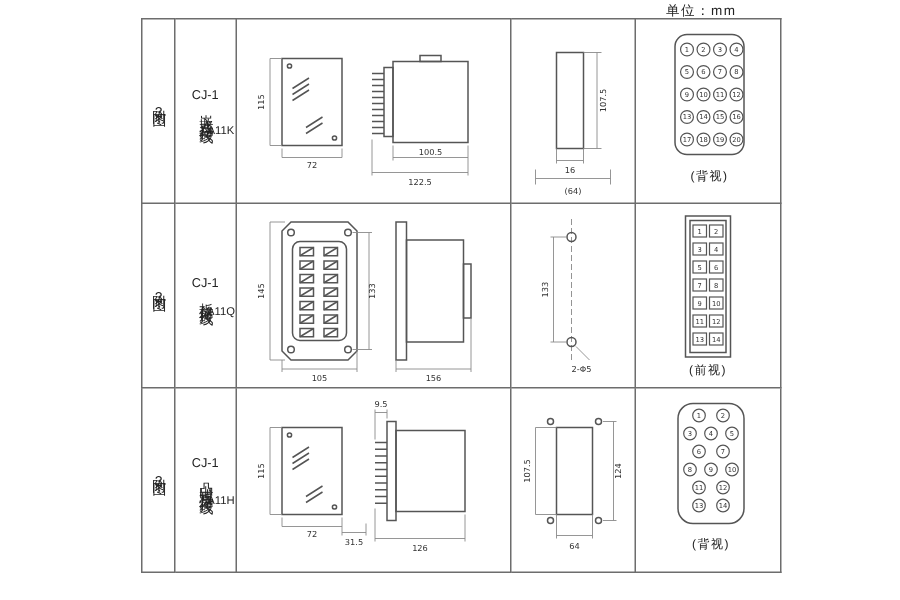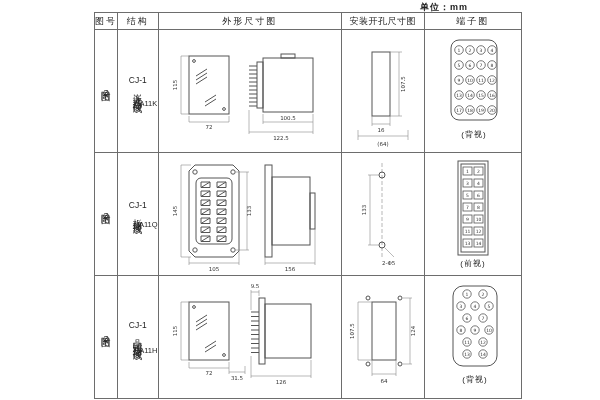--- a/index.html
+++ b/index.html
@@ -2,21 +2,21 @@
 <html><head>
 <meta charset="utf-8">
 <style>
   html,body { margin:0; padding:0; background:#e8e8e8; }
   .page {
     position:relative; width:600px; height:400px; background:#ffffff;
     font-family:"Liberation Sans","DejaVu Sans",sans-serif; color:#222;
     overflow:hidden; margin:0 auto;
   }
   .unit-label {
-    position:absolute; left:420px; top:1px; font-size:9px; color:#222; letter-spacing:1px;font-weight:bold;
+    position:absolute; left:444px; top:1px; font-size:9px; color:#222; letter-spacing:1px;
   }
   table.spec {
     position:absolute; left:94px; top:12px; border-collapse:collapse; table-layout:fixed;
   }
   .spec th, .spec td { border:1px solid #6d6d6d; padding:0; text-align:center; vertical-align:middle; }
   .spec th { font-weight:normal; font-size:9px; height:16px; letter-spacing:2px; white-space:nowrap; }
   .spec th.tight { letter-spacing:0.5px; }
   .spec tr.r { height:122px; }
   .vtext {
     writing-mode:vertical-lr; text-orientation:upright;
@@ -45,27 +45,20 @@
   <table class="spec">
     <colgroup>
       <col style="width:22px">
         <col style="width:36px">
         <col style="width:182px">
         <col style="width:82px">
         <col style="width:96px">
     </colgroup>
 
     <tbody>
-        <tr>
-      <th>图号</th>
-      <th>结构</th>
-      <th>外形尺寸图</th>
-      <th class="tight">安装开孔尺寸图</th>
-      <th>端子图</th>
-    </tr>
 
     <tr class="r">
       <td>
         <div class="vtext">附图3</div>
       </td>
       <td>
         <div class="structcell">
           <div class="model">CJ-1</div>
           <div class="vtext">嵌入式后接线</div>
           <div class="code">A11K</div>

